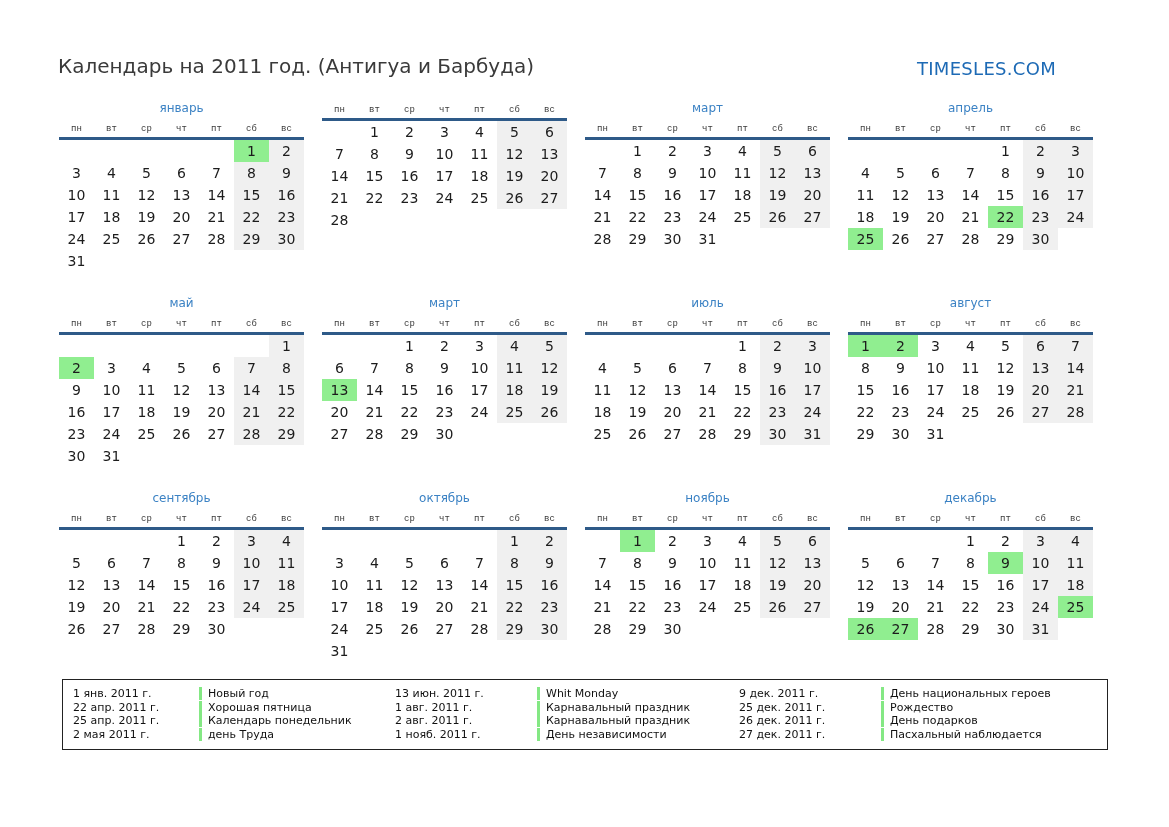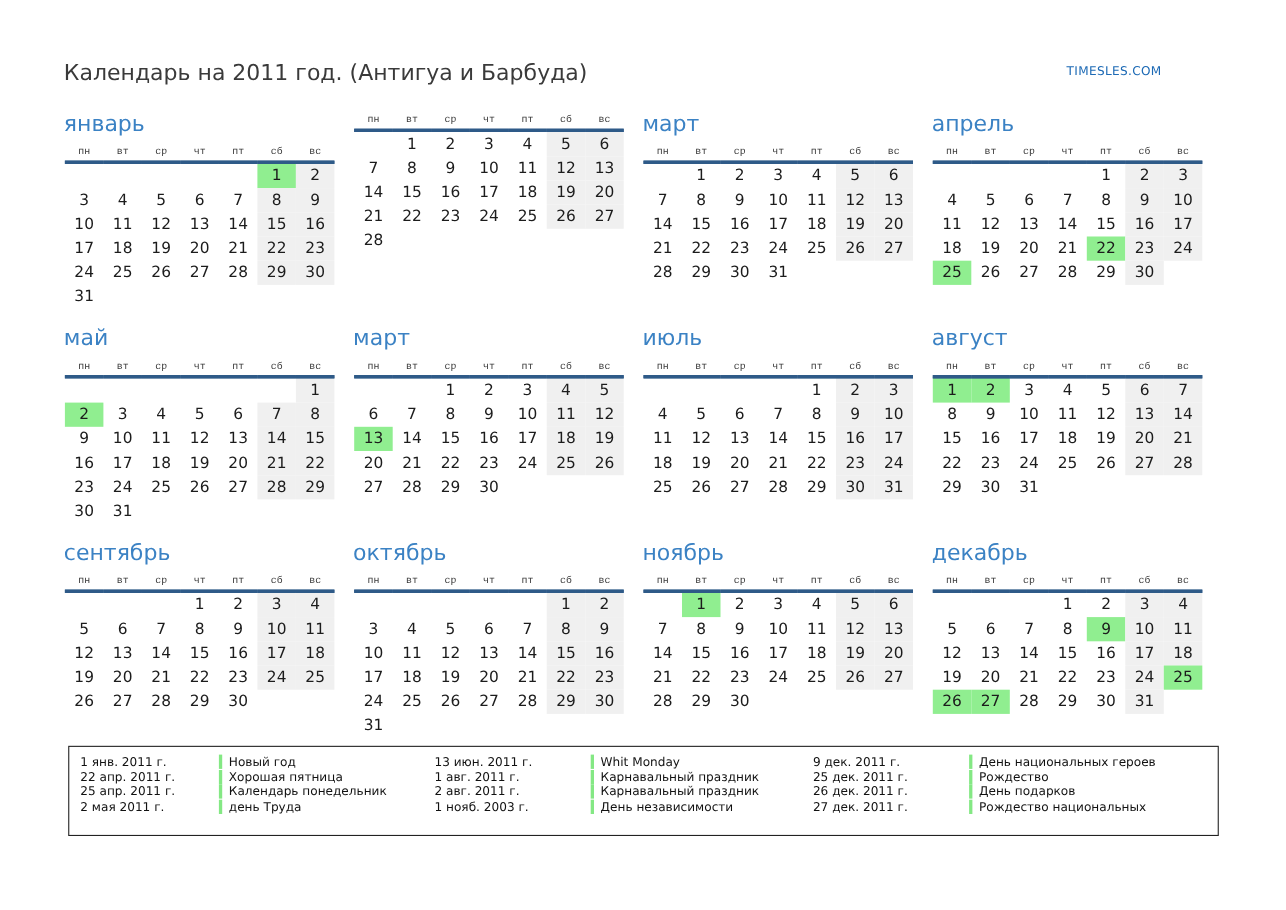--- a/index.html
+++ b/index.html
@@ -9,47 +9,47 @@
     box-sizing:border-box; overflow:hidden;margin-top:36px;
   }
   .topbar {
     display:flex; justify-content:space-between; align-items:flex-start;
     padding:18px 58px 0 58px;
   }
   .page-title {
     margin:0; font-size:20px; font-weight:normal; color:#3a3a3a;
   }
   .brand {
-    font-size:11px; color:var(--accent-dark,#1d6ab5); text-decoration:none;
+    font-size:18px; color:var(--accent-dark,#1d6ab5); text-decoration:none;
     margin-top:4px; letter-spacing:0.3px;
   }
   .calendar-grid {
     display:grid; grid-template-columns:repeat(4,247px);
     column-gap:16px; row-gap:17px; margin:22px 0 0 58px;
   }
   .month { width:247px; height:178px; }
   .month-title {
-    margin:0 0 5px 0; font-size:20px; font-weight:normal;
-    color:var(--accent,#3b82c4); text-align:left;
+    margin:0 0 5px 0; font-size:12px; font-weight:normal;
+    color:var(--accent,#3b82c4); text-align:center;
   }
   table.month-table { border-collapse:collapse; margin:0 auto; }
   table.month-table thead tr { border-bottom:3px solid var(--rule,#2e5a88);font-family:Liberation Mono, monospace; }
   table.month-table th {
     width:35px; height:17px; padding:0; font-size:9px; font-weight:normal;
     color:#3a3a3a; text-align:center;
   }
   table.month-table td {
     width:35px; height:22px; padding:0; text-align:center;
     font-size:14px; color:#1c1c1c;
   }
   td.weekend { background:var(--weekend,#f0f0f0); }
   td.holiday { background:var(--holiday,#90ee90); }
   .legend {
     box-sizing:border-box; margin:10px 0 0 62px; width:1046px;
-    border:1px solid #222; padding:7px 0 19px 10px;
+    border:1px solid #222; padding:7px 0 8px 10px;
     display:grid; grid-template-columns:126px 196px 142px 202px 142px auto;
     grid-auto-rows:13.5px; align-items:center;
     font-size:11px; color:#111;
   }
   .legend-date { white-space:nowrap; }
   .legend-label {
     border-left:3px solid var(--legend-bar,#84e884);
     padding-left:6px; white-space:nowrap;
   }
 </style>
@@ -861,18 +861,18 @@
       <span class="legend-date">25 дек. 2011 г.</span>
       <span class="legend-label">Рождество</span>
       <span class="legend-date">25 апр. 2011 г.</span>
       <span class="legend-label">Календарь понедельник</span>
       <span class="legend-date">2 авг. 2011 г.</span>
       <span class="legend-label">Карнавальный праздник</span>
       <span class="legend-date">26 дек. 2011 г.</span>
       <span class="legend-label">День подарков</span>
       <span class="legend-date">2 мая 2011 г.</span>
       <span class="legend-label">день Труда</span>
-      <span class="legend-date">1 нояб. 2003 г.</span>
+      <span class="legend-date">1 нояб. 2011 г.</span>
       <span class="legend-label">День независимости</span>
       <span class="legend-date">27 дек. 2011 г.</span>
-      <span class="legend-label">Рождество национальных</span>
+      <span class="legend-label">Пасхальный наблюдается</span>
     </div>
 </div>
 
 </body></html>

